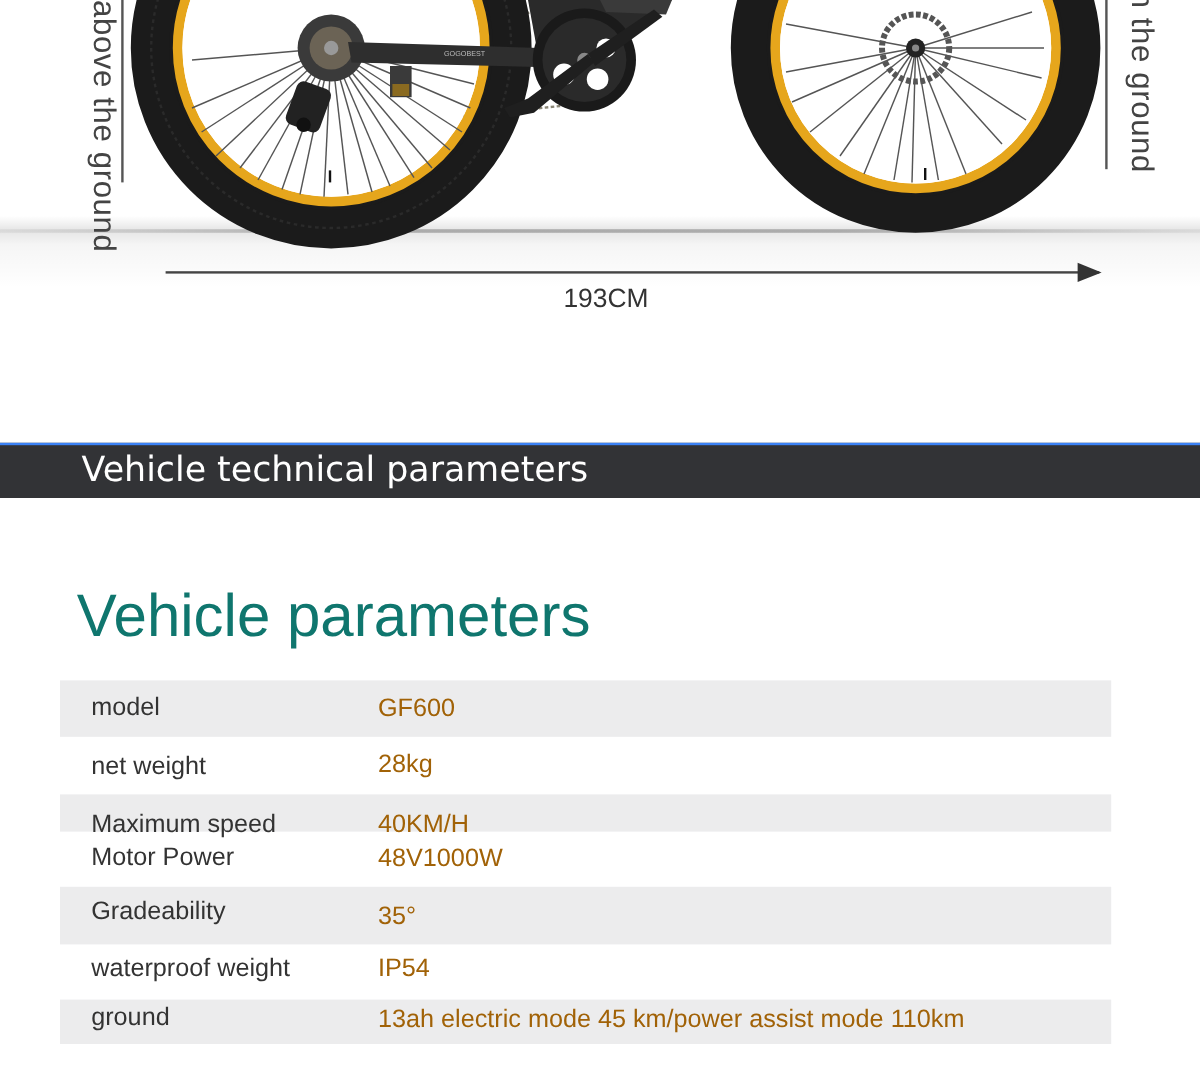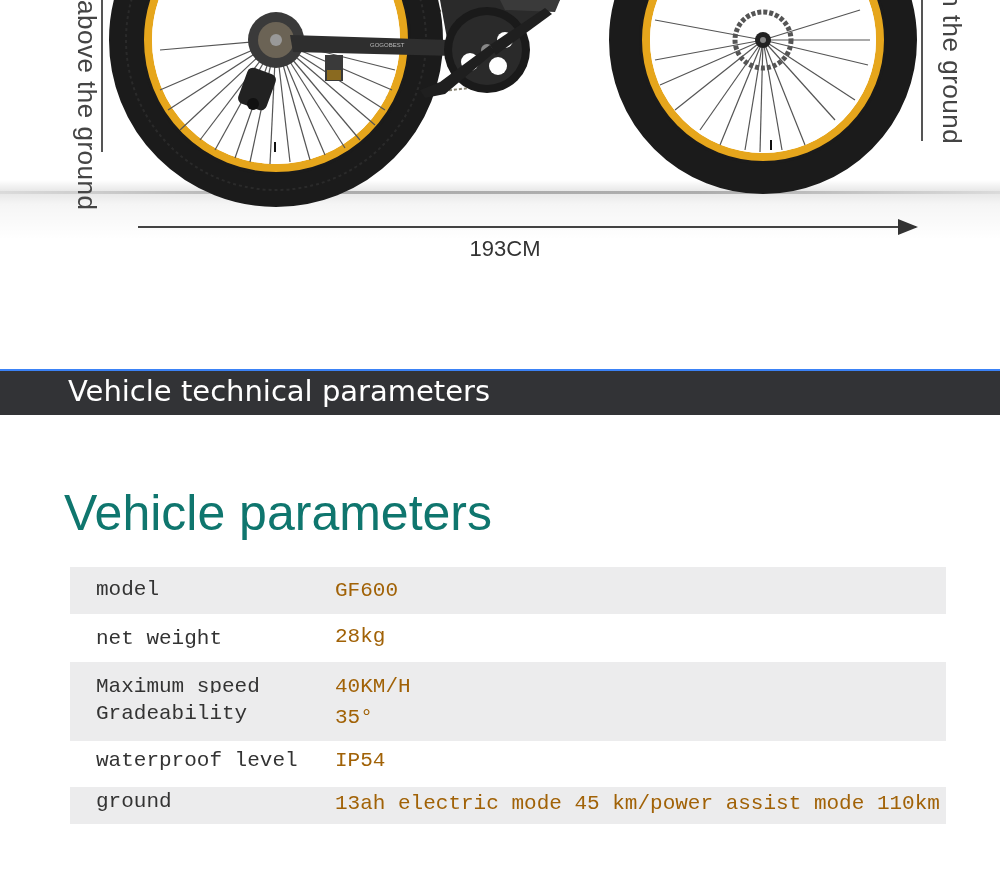--- a/index.html
+++ b/index.html
@@ -27,21 +27,21 @@
   .dim-arrow { position: absolute; left: 138px; top: 226px; width: 778px; height: 2px; background: #444; }
   .dim-arrow .arrowhead { position: absolute; right: -2px; top: -7px; width: 0; height: 0;
     border-top: 8px solid transparent; border-bottom: 8px solid transparent; border-left: 20px solid #333; }
   .dim-label { position: absolute; left: 440px; top: 236px; width: 130px; text-align: center; font-size: 22px; color: #333; }
 
   .section-bar { position: absolute; left: 0; top: 369px; width: 1000px; height: 46px; background: #323336; border-top: 2px solid #3b82f6; }
   .section-bar .title { position: absolute; left: 68px; top: 3px; font-family: "DejaVu Sans", sans-serif; font-size: 29px; color: #ffffff; letter-spacing: 0px; }
 
   .params-heading { position: absolute; left: 64px; top: 484px; font-size: 50px; color: #0f766e; font-weight: 300; letter-spacing: 0px; }
 
-  .spec-table { position: absolute; left: 70px; top: 567px; width: 876px; font-family: Liberation Mono, monospace; }
+  .spec-table { position: absolute; left: 50px; top: 567px; width: 876px; }
   .spec-row { position: relative; width: 876px; display: block; }
   .spec-row.shaded { background: #ececed; }
   .spec-row .k { position: absolute; left: 26px; font-size: 21px; color: #333; white-space: nowrap; }
   .spec-row .v { position: absolute; left: 265px; font-size: 21px; color: #a16207; white-space: nowrap; }
 </style>
 </head>
 <body>
 
 <div class="hero">
   <div class="ground-shadow"></div>
@@ -173,25 +173,29 @@
     <span class="v" style="top:12px">GF600</span>
   </div>
   <div class="spec-row" style="height:48px">
     <span class="k" style="top:13px">net weight</span>
     <span class="v" style="top:11px">28kg</span>
   </div>
   <div class="spec-row shaded" style="height:31px">
     <span class="k" style="top:13px">Maximum speed</span>
     <span class="v" style="top:13px">40KM/H</span>
   </div>
+  <div class="spec-row" style="height:46px">
+    <span class="k" style="top:10px">Motor Power</span>
+    <span class="v" style="top:11px">48V1000W</span>
+  </div>
   <div class="spec-row shaded" style="height:48px">
     <span class="k" style="top:9px">Gradeability</span>
     <span class="v" style="top:13px">35°</span>
   </div>
   <div class="spec-row" style="height:46px">
-    <span class="k" style="top:8px">waterproof level</span>
+    <span class="k" style="top:8px">waterproof weight</span>
     <span class="v" style="top:8px">IP54</span>
   </div>
   <div class="spec-row shaded" style="height:37px">
     <span class="k" style="top:3px">ground</span>
     <span class="v" style="top:5px">13ah electric mode 45 km/power assist mode 110km</span>
   </div>
 </div>
 
 </body></html>

